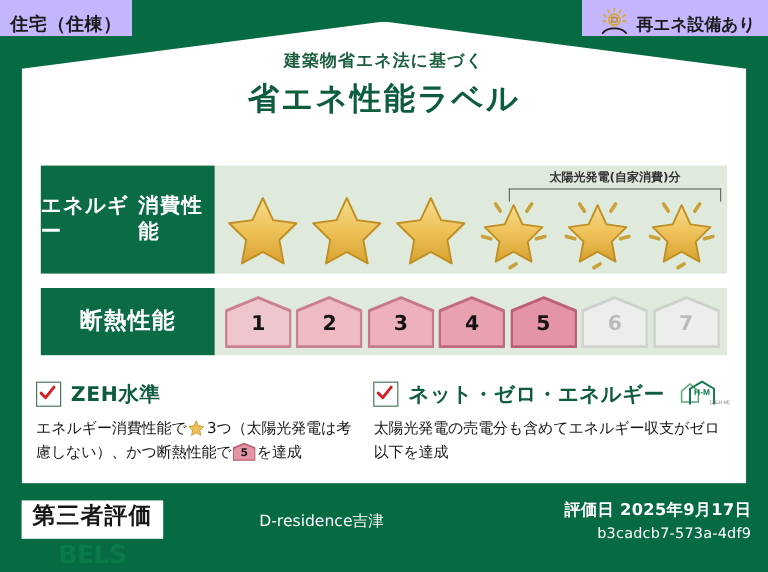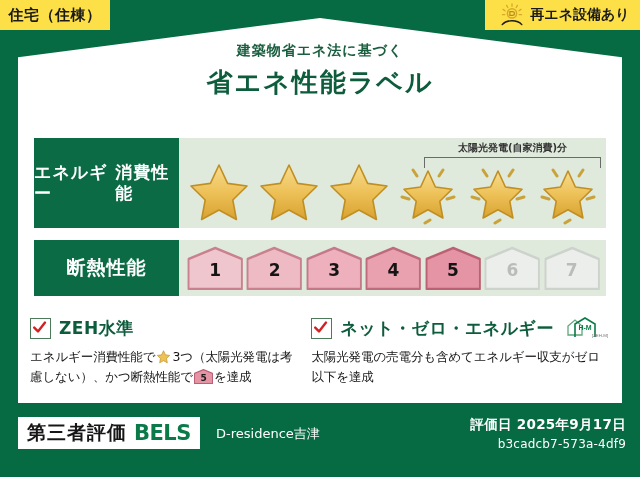--- a/index.html
+++ b/index.html
@@ -14,23 +14,23 @@
     position: relative;
     width: 640px;
     height: 477px;
     background: #066b43;
     overflow: hidden;
   }
 
   
   .corner-tag {
     position: absolute;
-    background: #fde047;
-    display: flex;
-    align-items: center;
+    background: #c4b5fd;
+    display: flex;
+    align-items: flex-end;
     justify-content: center;
     box-sizing: border-box;
   }
   .tag-left {
     left: 0; top: 0;
     width: 110px; height: 30px;
     font-size: 15px;
     font-weight: bold;
     color: #1a1a1a;
     letter-spacing: 0.5px;
@@ -233,20 +233,21 @@
   .bels-box {
     position: absolute;
     left: 18px;
     top: 14px;
     height: 32px;
     background: #ffffff;
     display: flex;
     align-items: center;
     padding: 0 9px;
     gap: 7px;
+    flex-direction: column;
   }
   .bels-jp {
     font-size: 19px;
     font-weight: bold;
     color: #161616;
     letter-spacing: 1px;
   }
   .bels-en {
     font-size: 21px;
     font-weight: bold;

